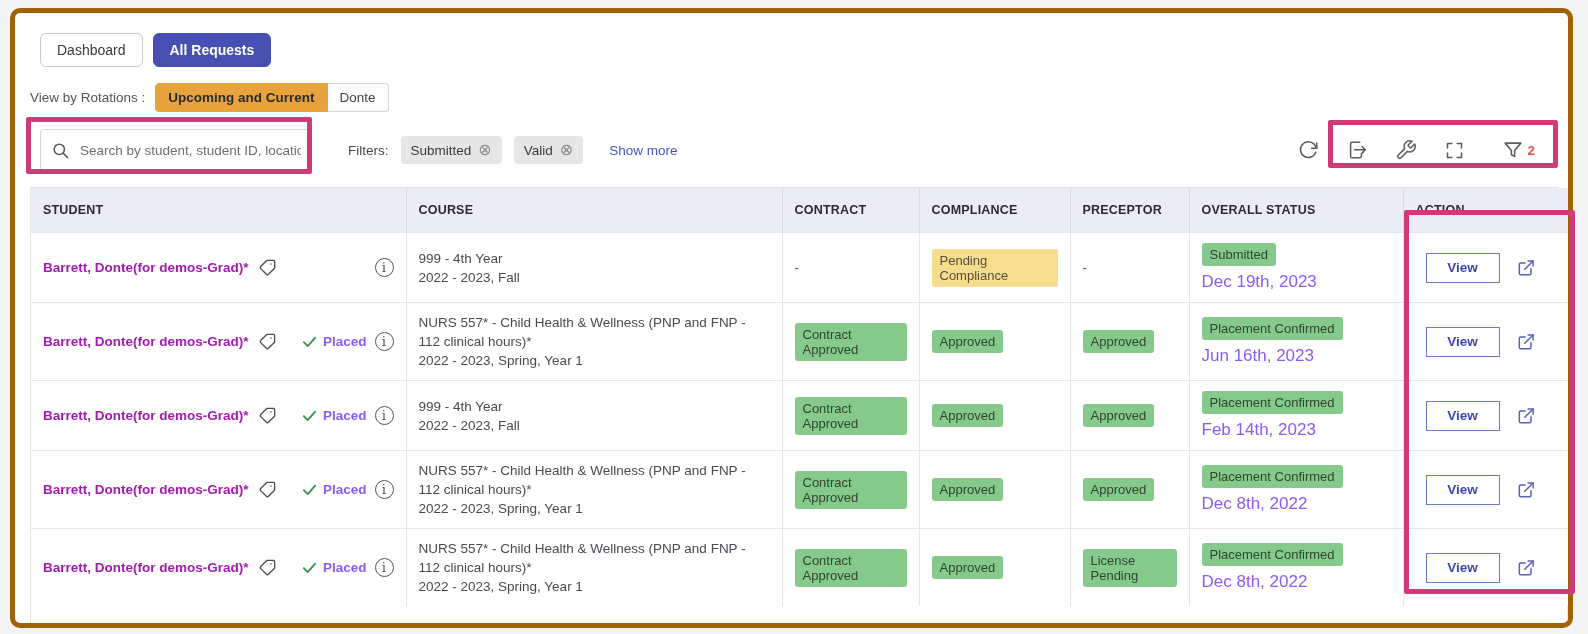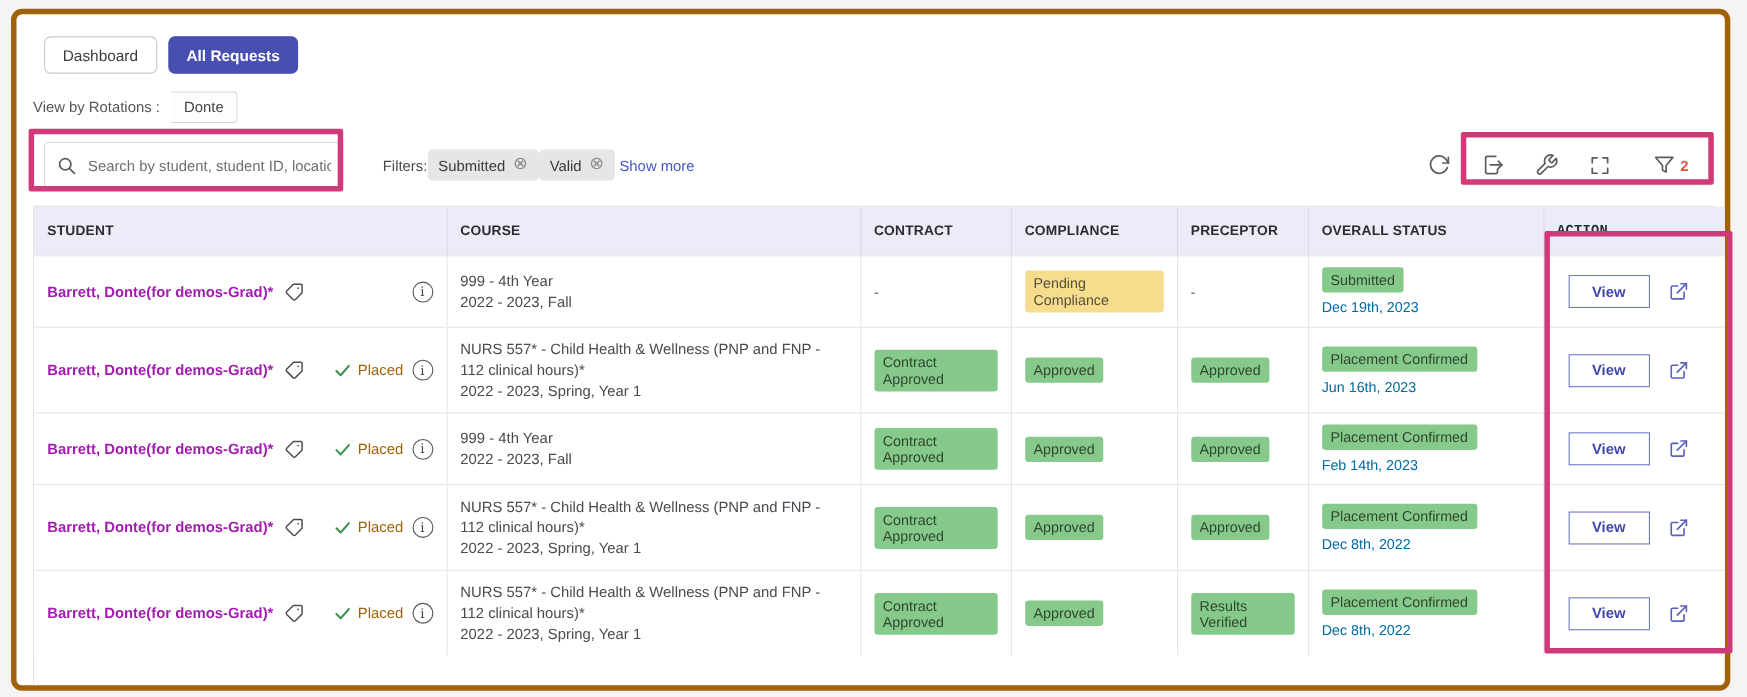--- a/index.html
+++ b/index.html
@@ -21,59 +21,59 @@
   .seg.inactive { background:#fdfdfd; color:#444; border:1px solid #d4d4d4; border-left:none; border-radius:0 4px 4px 0; }
 
   
   .search-row { display:flex; align-items:center; margin-top:16px; height:44px; }
   .search-box { display:flex; align-items:center; width:272px; height:42px; border:1px solid #d6d6d6;
                 border-radius:4px; background:#fff; padding:0 10px; margin-left:10px; }
   .search-box svg { flex:0 0 auto; }
   .search-box input { border:none; outline:none; font-size:13.5px; color:#444; width:100%; margin-left:10px;
                       font-family:"Liberation Sans", sans-serif; background:transparent; }
   .search-box input::placeholder { color:#6e6e6e; }
-  .filters { display:flex; align-items:center; margin-left:36px; }
+  .filters { display:flex; align-items:center; margin-left:36px; gap:12px; }
   .filters-label { font-size:13.5px; color:#4a4a4a; }
   .chip { display:flex; align-items:center; gap:7px; background:#e6e6e6; border-radius:4px; padding:6px 10px;
           font-size:13.5px; color:#3a3a3a; cursor:default; }
   .chip .x { color:#8a8a8a; font-size:16px; line-height:1; cursor:pointer; }
-  .show-more { font-size:13.5px; color:#4756c4; margin-left:4px; cursor:pointer; }
+  .show-more { font-size:13.5px; color:#4756c4; margin-left:14px; cursor:pointer; }
   .toolbar { margin-left:auto; display:flex; align-items:center; gap:27px; margin-right:24px; }
   .tool { display:flex; align-items:center; cursor:pointer; color:#5c5c5c; }
   .tool.filter-tool { margin-left:10px; }
   .filter-count { color:#e0533c; font-weight:bold; font-size:13.5px; margin-left:3px; }
 
   .divider { border-top:1px solid #e3e3e3; margin-top:15px; margin-right:0; }
 
   
   .grid-region { width:1538px; border-left:1px solid #e6e6e6; border-right:1px solid #e6e6e6; }
   .results-bar { font-size:13px; font-style:italic; font-weight:bold; color:#3d3d3d; padding:10px 14px 9px 14px; }
 
   table { border-collapse:collapse; width:1538px; table-layout:fixed; }
   thead th { background:#ecebf8; font-size:12.5px; font-weight:bold; color:#2b2b33; text-align:left;
              padding:15px 12px; border-right:1px solid #d9d9e8; letter-spacing:.2px; }
-  thead th:last-child { border-right:none;font-family:Liberation Mono, monospace; }
+  thead th:last-child { border-right:none; }
   tbody td { background:#fff; border-top:1px solid #e6e6ea; border-right:1px solid #e6e6ea;
              padding:10px 12px; vertical-align:middle; font-size:13.5px; color:#4a4a50; }
   tbody td:last-child { border-right:none; }
 
   .student-wrap { display:flex; align-items:center; }
   .student-link { color:#a21caf; font-weight:bold; font-size:13.5px; text-decoration:none; white-space:nowrap; cursor:pointer; }
   .tagicon { margin-left:9px; display:flex; color:#4d4d4d; cursor:pointer; }
   .right-group { margin-left:auto; display:flex; align-items:center; gap:8px; }
-  .placed { display:flex; align-items:center; gap:5px; color:#a16207; font-weight:normal; font-size:13.5px; }
+  .placed { display:flex; align-items:center; gap:5px; color:#8b5cf6; font-weight:bold; font-size:13.5px; }
   .infoicon { width:19px; height:19px; border:1.3px solid #555; border-radius:50%; color:#444;
               font-family:"DejaVu Serif", serif; font-size:12px; display:flex; align-items:center;
               justify-content:center; cursor:pointer; flex:0 0 auto; }
 
   .course-name, .course-term { line-height:19px; }
   .badge { display:inline-block; background:#85ca8b; color:#31452f; font-size:13px; padding:4px 8px; border-radius:3px; }
   .badge.warn { background:#f6dd8d; color:#57503a; }
   .badge.plain { background:transparent; padding:0; color:#555; }
-  .status-date { margin-top:6px; color:#0369a1; font-size:13px; }
+  .status-date { margin-top:6px; color:#8b5cf6; font-size:17px; }
 
   .action-wrap { display:flex; align-items:center; gap:16px; padding-left:10px; }
   .view-btn { width:74px; height:30px; background:#fff; border:1px solid #7279c9; border-radius:0;
               color:#3f46b0; font-weight:bold; font-size:13.5px; cursor:pointer;
               font-family:"Liberation Sans", sans-serif; }
   .extlink { display:flex; color:#5a61bd; cursor:pointer; }
 
   .filler { height:28px; }
 
   
@@ -87,20 +87,21 @@
 
 <div class="card">
 
   <div class="tabs">
     <div class="tab inactive">Dashboard</div>
     <div class="tab active">All Requests</div>
   </div>
 
   <div class="rotations">
     <span class="rotations-label">View by Rotations :</span>
+    <span class="seg active">Upcoming and Current</span>
     <span class="seg inactive">Donte</span>
   </div>
 
   <div class="search-row">
     <div class="search-box">
       <span style="display:flex;">
         <svg width="19" height="19" viewBox="0 0 24 24" fill="none" stroke="#5c5c5c" stroke-width="2" stroke-linecap="round">
           <circle cx="10.5" cy="10.5" r="6.5"></circle>
             <line x1="15.3" y1="15.3" x2="21" y2="21"></line>
         </svg>
@@ -422,21 +423,21 @@
       <div class="course-name">NURS 557* - Child Health &amp; Wellness (PNP and FNP - 112 clinical hours)*</div>
       <div class="course-term">2022 - 2023, Spring, Year 1</div>
     </td>
     <td>
       <span class="badge">Contract Approved</span>
     </td>
     <td>
       <span class="badge">Approved</span>
     </td>
     <td>
-      <span class="badge">Results Verified</span>
+      <span class="badge">License Pending</span>
     </td>
     <td>
       <span class="badge">Placement Confirmed</span>
       <div class="status-date">Dec 8th, 2022</div>
     </td>
     <td>
       <div class="action-wrap">
         <button class="view-btn">View</button>
         <span class="extlink">
           <svg width="20" height="20" viewBox="0 0 24 24" fill="none" stroke="currentColor" stroke-width="1.8" stroke-linecap="round" stroke-linejoin="round">

